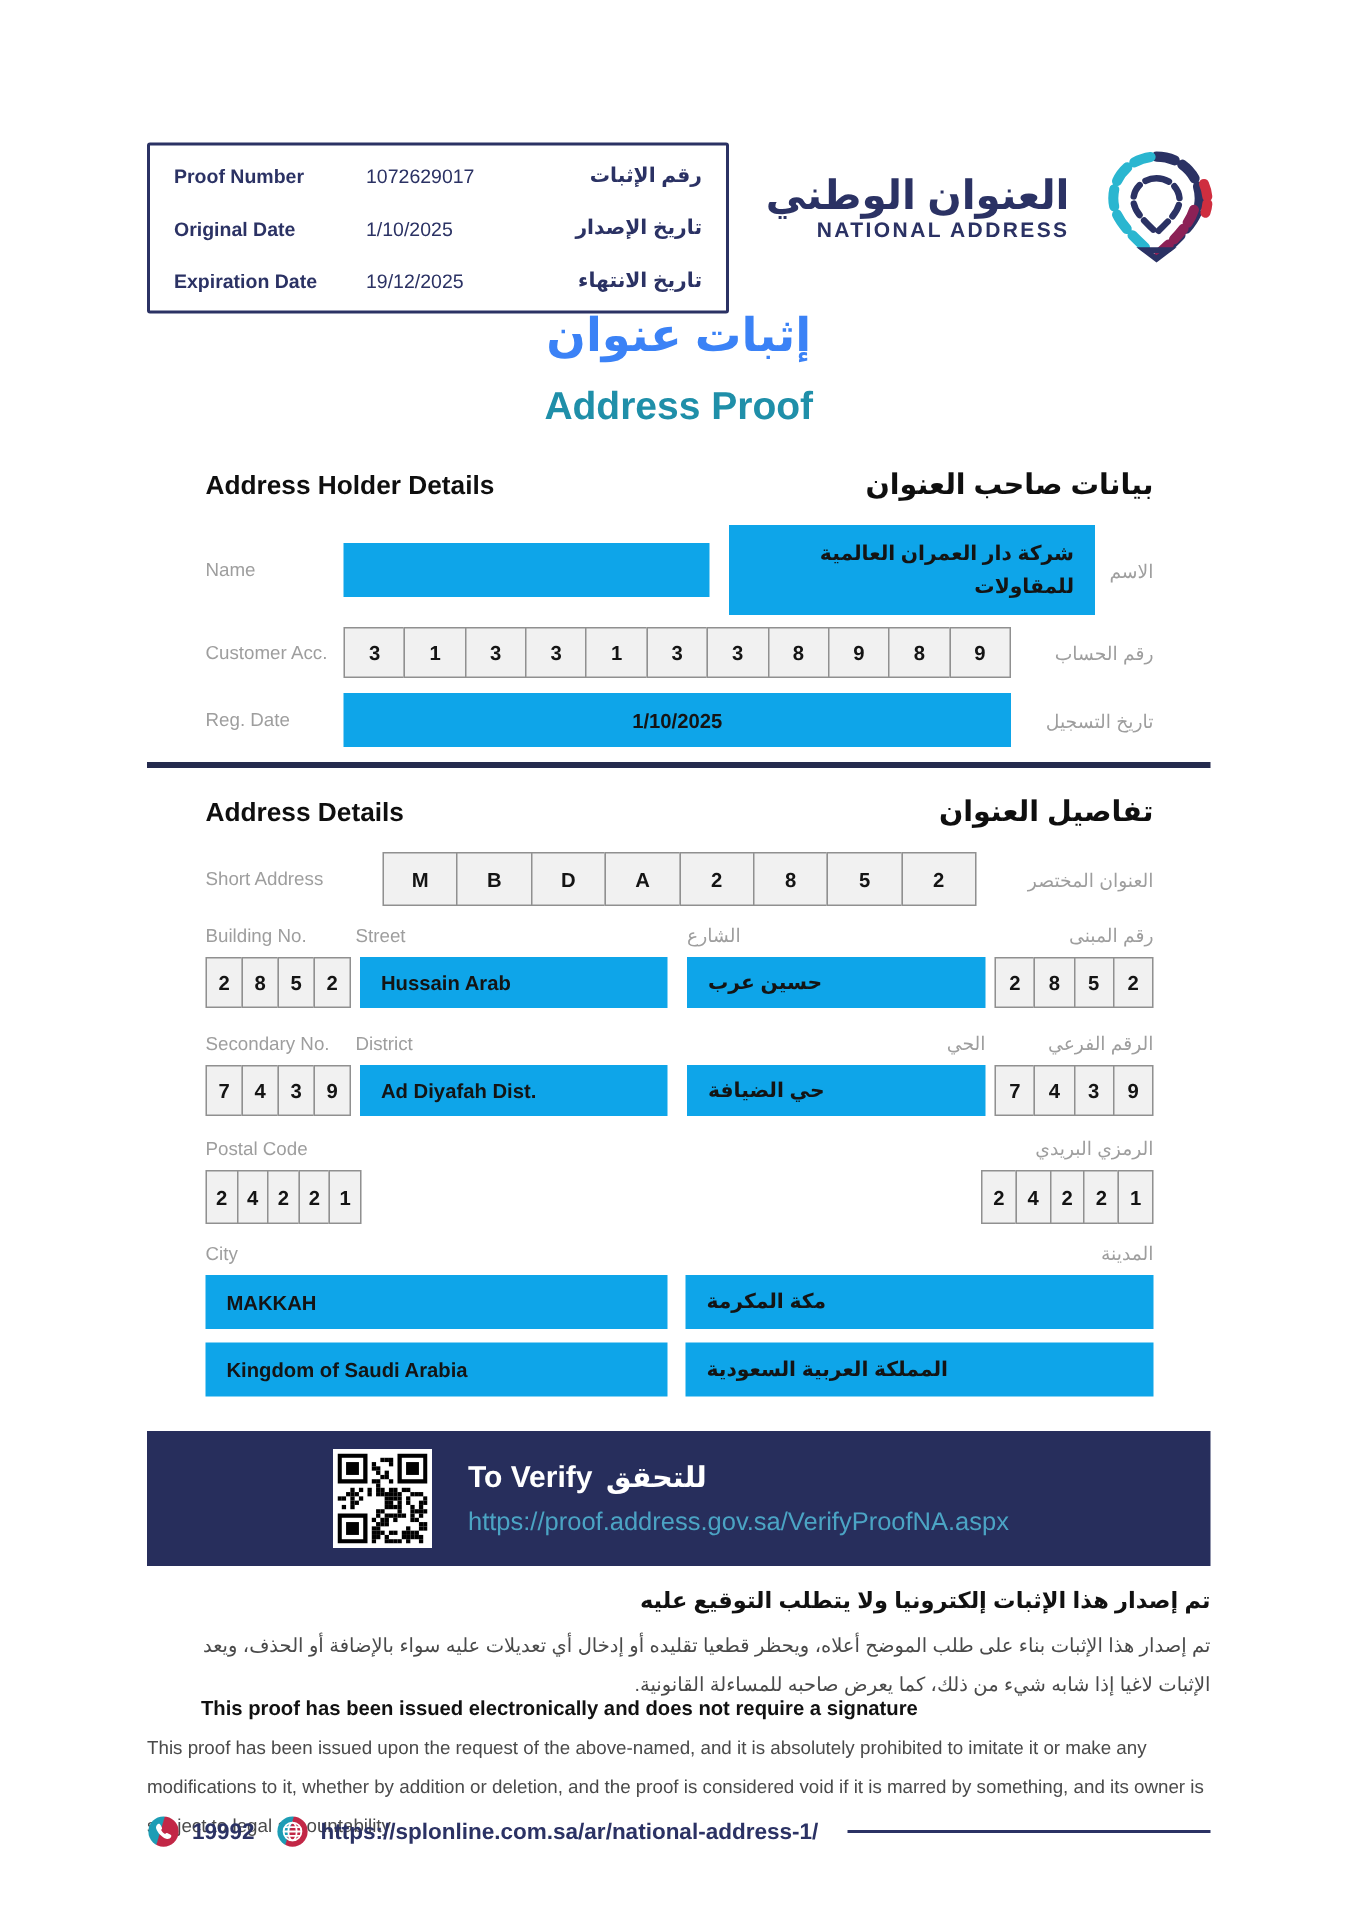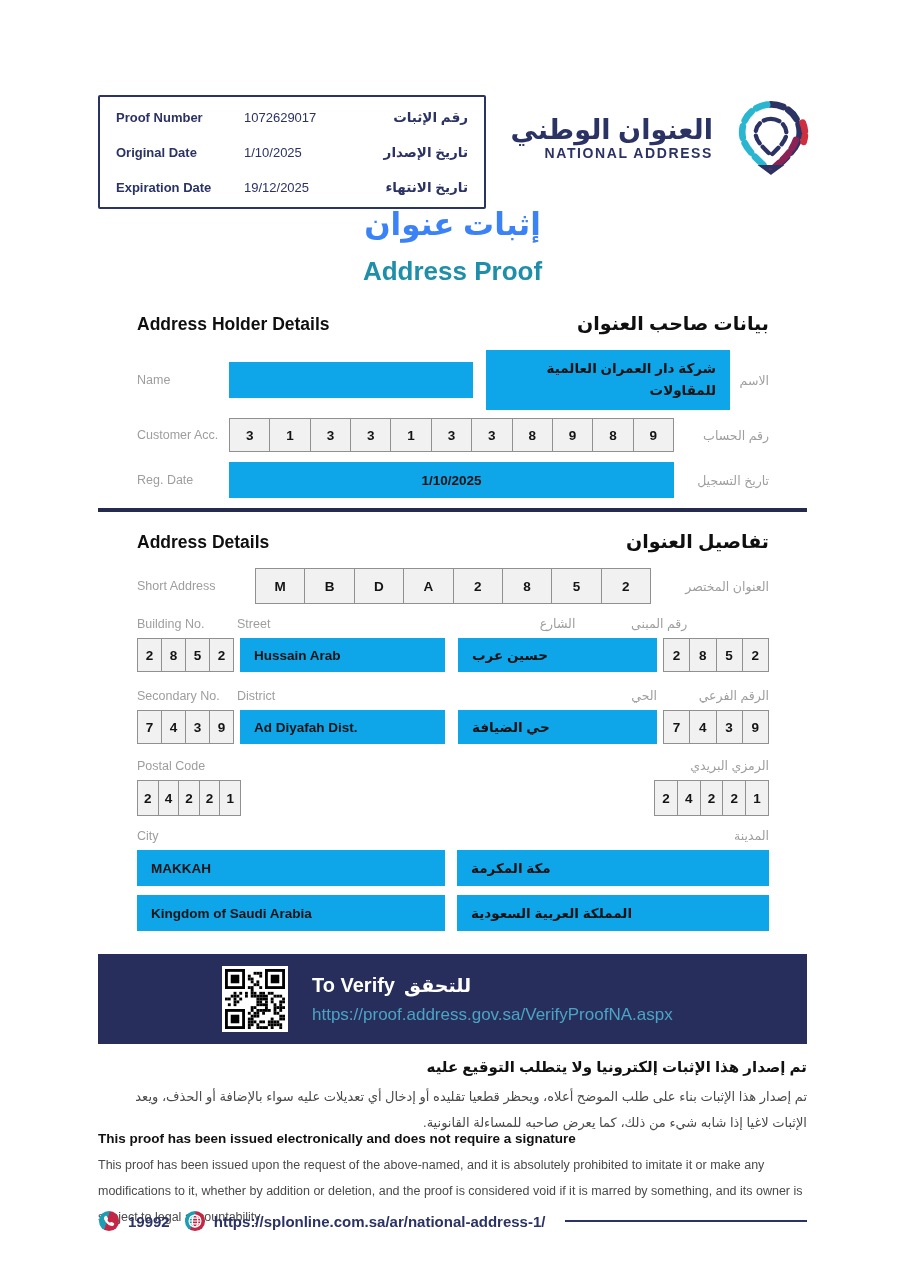--- a/index.html
+++ b/index.html
@@ -183,21 +183,21 @@
       </div>
     <span class="lab-r glabel ar">العنوان المختصر</span>
   </div>
 
   <div class="abs pad hrow" style="top:616px;">
     <div class="half-l">
       <span class="glabel" style="width:100px;">Building No.</span>
       <span class="glabel">Street</span>
     </div>
     <span class="half-gap"></span>
-    <div class="half-r" style="justify-content:center;">
+    <div class="half-r" style="justify-content:space-between;">
       <span class="glabel ar">الشارع</span>
       <span class="glabel ar" style="width:112px;text-align:right;">رقم المبنى</span>
     </div>
   </div>
 
   <div class="abs pad hrow" style="top:638px;height:34px;">
     <div class="half-l">
       <div class="cells" style="width:97px;height:34px;flex:none;">
           <span class="cell">2</span>
           <span class="cell">8</span>
@@ -425,21 +425,21 @@
       <div class="verify-line1">
         <span class="en">To Verify</span>
         <span class="ar">للتحقق</span>
       </div>
       <div class="verify-url">https://proof.address.gov.sa/VerifyProofNA.aspx</div>
     </div>
   </div>
 
   <div class="abs dis-ar-head" style="top:1058px;">تم إصدار هذا الإثبات إلكترونيا ولا يتطلب التوقيع عليه</div>
   <div class="abs dis-ar-text" style="top:1084px;">تم إصدار هذا الإثبات بناء على طلب الموضح أعلاه، ويحظر قطعيا تقليده أو إدخال أي تعديلات عليه سواء بالإضافة أو الحذف، ويعد الإثبات لاغيا إذا شابه شيء من ذلك، كما يعرض صاحبه للمساءلة القانونية.</div>
-  <div class="abs dis-en-head" style="top:1131px;">This proof has been issued electronically and does not require a signature</div>
+  <div class="abs dis-en-head" style="top:1131px;margin-left:36px;">This proof has been issued electronically and does not require a signature</div>
   <div class="abs dis-en-text" style="top:1152px;">This proof has been issued upon the request of the above-named, and it is absolutely prohibited to imitate it or make any modifications to it, whether by addition or deletion, and the proof is considered void if it is marred by something, and its owner is subject to legal accountability.</div>
 
   <div class="footer">
     <svg class="circle-icon" viewBox="0 0 24 24">
       <defs>
           <linearGradient id="gA" x1="0" y1="0" x2="1" y2="0.3">
         <stop offset="0.48" stop-color="#1d9db5"></stop>
             <stop offset="0.52" stop-color="#c22746"></stop>
       </linearGradient>
         </defs>

